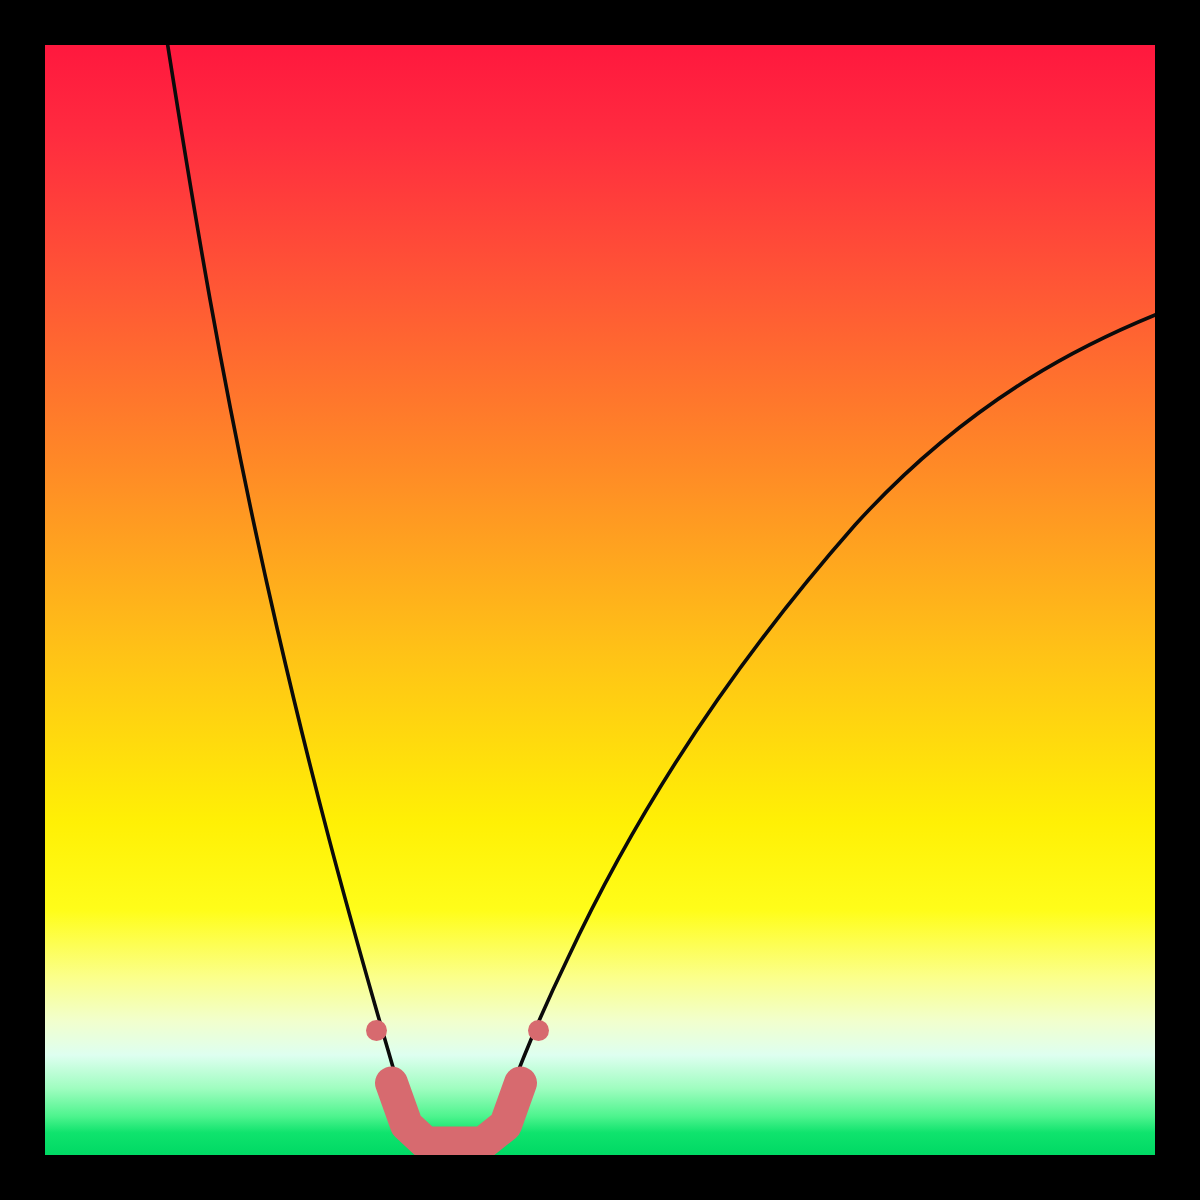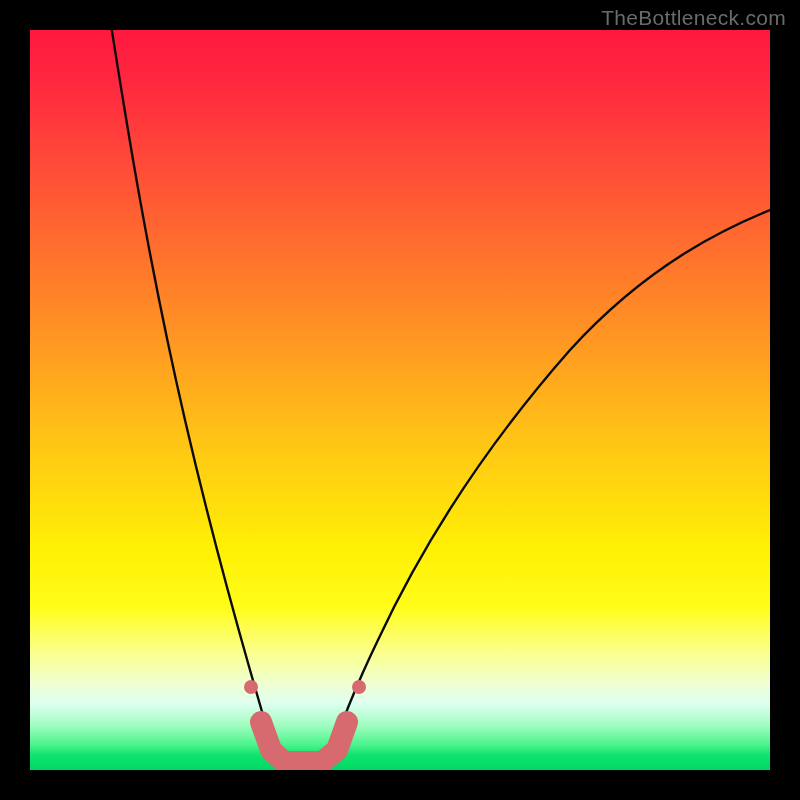--- a/index.html
+++ b/index.html
@@ -77,21 +77,20 @@
     stroke-linejoin: round;
   }
   .bead {
     fill: #d76a6f;
   }
 </style>
 </head>
 <body>
 
 <div class="outer">
-  <div class="watermark">TheBottleneck.com</div>
 
   <div class="plot-area">
     <div class="gradient"></div>
 
     <svg class="curves" viewBox="0 0 740 740" preserveAspectRatio="none">
 
       <path class="curve-left" d="M 81 -5
                C 96 90, 118 230, 155 390
                C 180 498, 200 570, 220 640
                C 232 682, 240 708, 248 740"></path>

